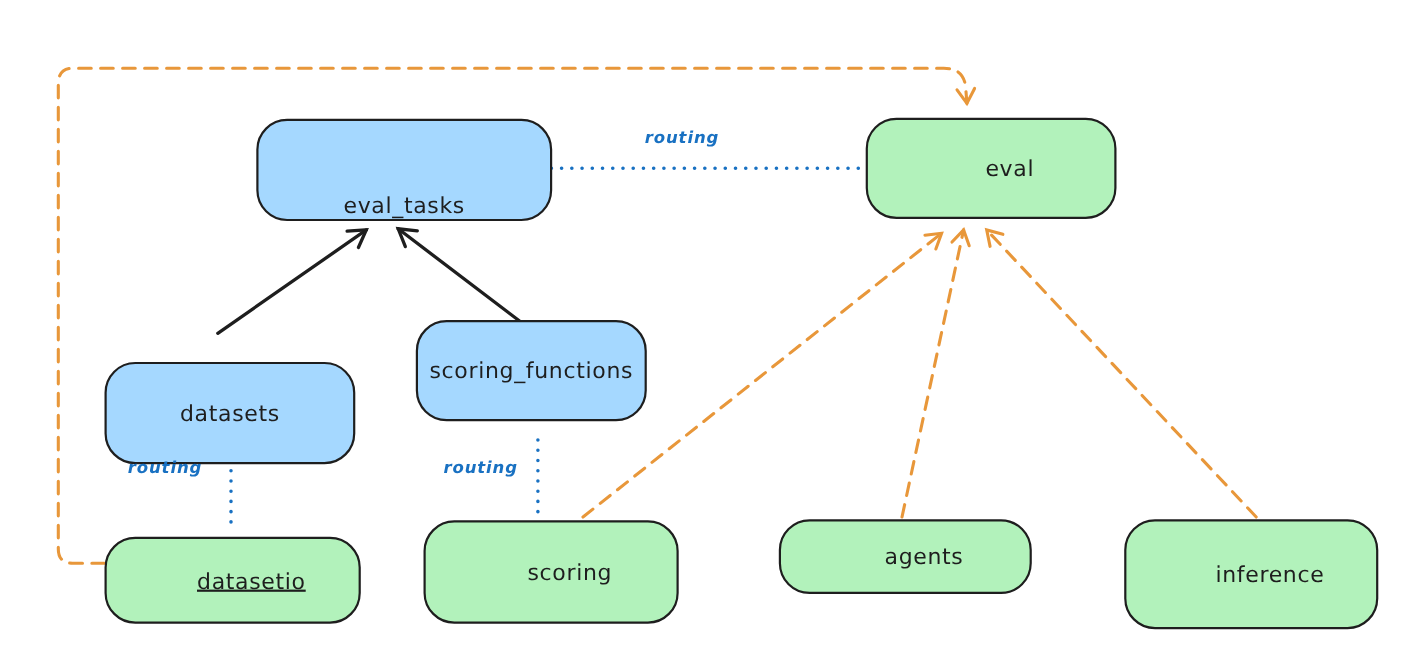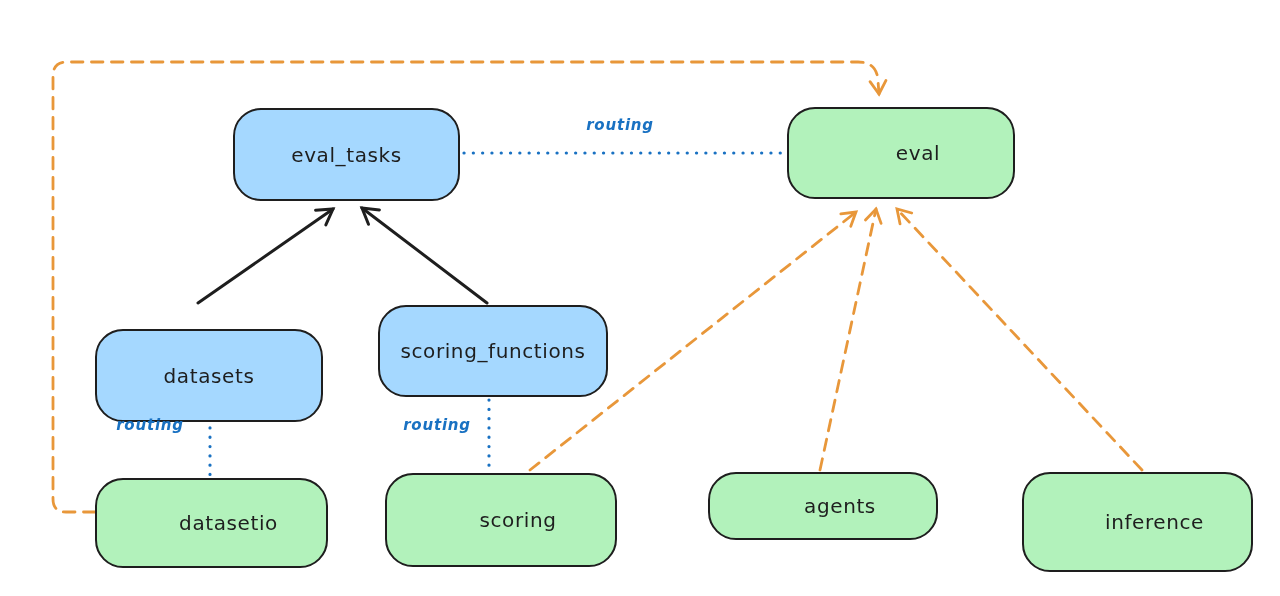--- a/index.html
+++ b/index.html
@@ -62,33 +62,33 @@
     <line x1="464" y1="153" x2="786" y2="153" stroke-width="3.2" stroke-linecap="round" stroke-dasharray="0.1 9.2" style="stroke: var(--routing-blue, #1971c2)"></line>
     <line x1="210" y1="400" x2="210" y2="475" stroke-width="3.2" stroke-linecap="round" stroke-dasharray="0.1 9.2" style="stroke: var(--routing-blue, #1971c2)"></line>
     <line x1="489" y1="400" x2="489" y2="470" stroke-width="3.2" stroke-linecap="round" stroke-dasharray="0.1 9.2" style="stroke: var(--routing-blue, #1971c2)"></line>
 
     <path d="M 95 512 L 66 512 Q 53 512 53 499 L 53 76 Q 53 62 67 62 L 858 62 Q 877 62 878 81 L 879 94" fill="none" stroke-width="2.8" stroke-linecap="round" stroke-dasharray="11.5 8.5" style="stroke: var(--arrow-orange, #e8973a)" marker-end="url(#arrow-orange)"></path>
     <line x1="530" y1="470" x2="856" y2="212" stroke-width="2.8" stroke-linecap="round" stroke-dasharray="11.5 8.5" style="stroke: var(--arrow-orange, #e8973a)" marker-end="url(#arrow-orange)"></line>
     <line x1="820" y1="470" x2="876" y2="209" stroke-width="2.8" stroke-linecap="round" stroke-dasharray="11.5 8.5" style="stroke: var(--arrow-orange, #e8973a)" marker-end="url(#arrow-orange)"></line>
     <line x1="1142" y1="470" x2="897" y2="209" stroke-width="2.8" stroke-linecap="round" stroke-dasharray="11.5 8.5" style="stroke: var(--arrow-orange, #e8973a)" marker-end="url(#arrow-orange)"></line>
   </svg>
 
-  <div class="node blue" style="left:233px; top:108px; width:227px; height:93px;">
+  <div class="node blue" style="left:233px; top:108px; width:269px; height:93px;align-items:flex-end;">
     <span>eval_tasks</span>
   </div>
   <div class="node green" style="left:787px; top:107px; width:228px; height:92px;">
     <span>eval</span>
   </div>
   <div class="node blue" style="left:95px; top:305px; width:228px; height:93px;margin-top:24px;">
     <span>datasets</span>
   </div>
-  <div class="node blue" style="left:378px; top:305px; width:230px; height:92px;">
+  <div class="node blue" style="left:378px; top:291px; width:210px; height:92px;">
     <span>scoring_functions</span>
   </div>
-  <div class="node green" style="left:95px; top:478px; width:233px; height:90px;">
+  <div class="node green" style="left:95px; top:488px; width:233px; height:79px;text-decoration:underline;">
     <span>datasetio</span>
   </div>
   <div class="node green" style="left:385px; top:473px; width:232px; height:94px;">
     <span>scoring</span>
   </div>
   <div class="node green" style="left:708px; top:472px; width:230px; height:68px;">
     <span>agents</span>
   </div>
   <div class="node green" style="left:1022px; top:472px; width:231px; height:100px;">
     <span>inference</span>

